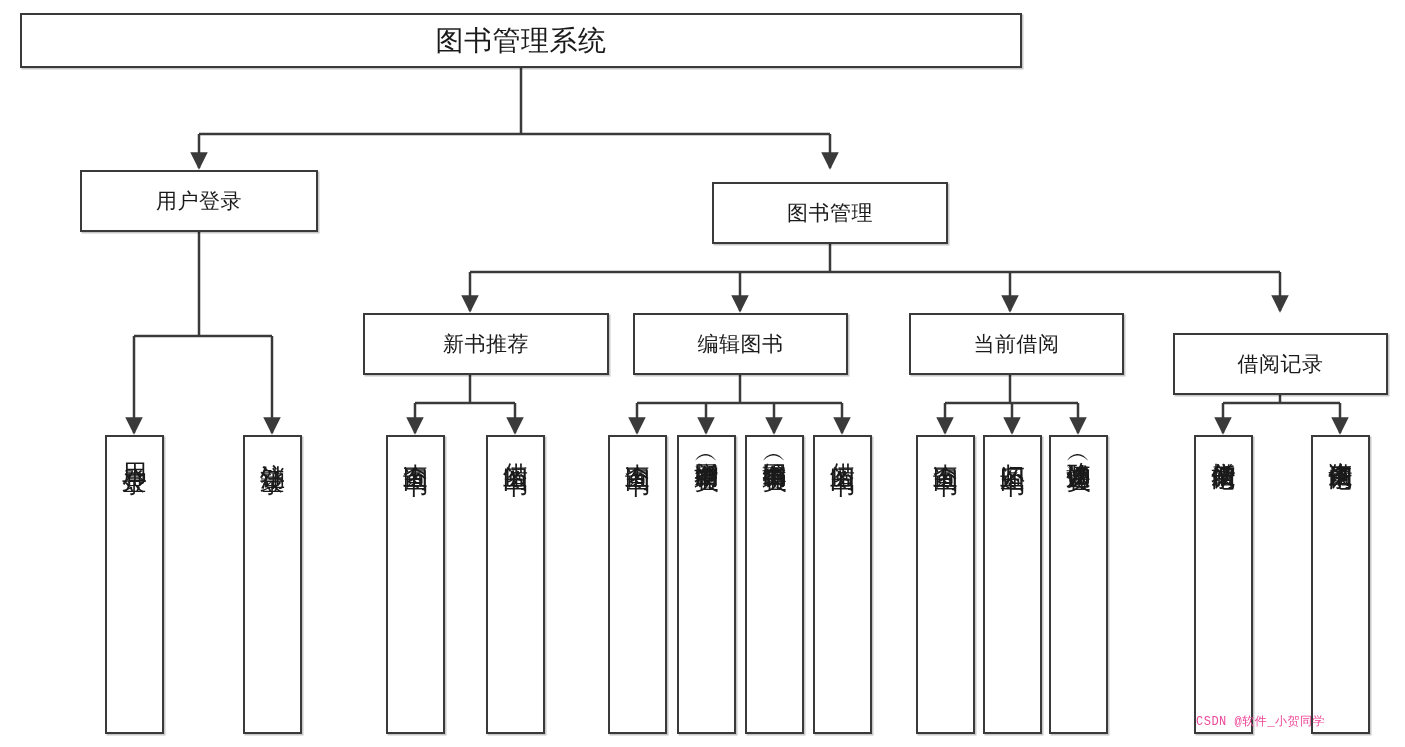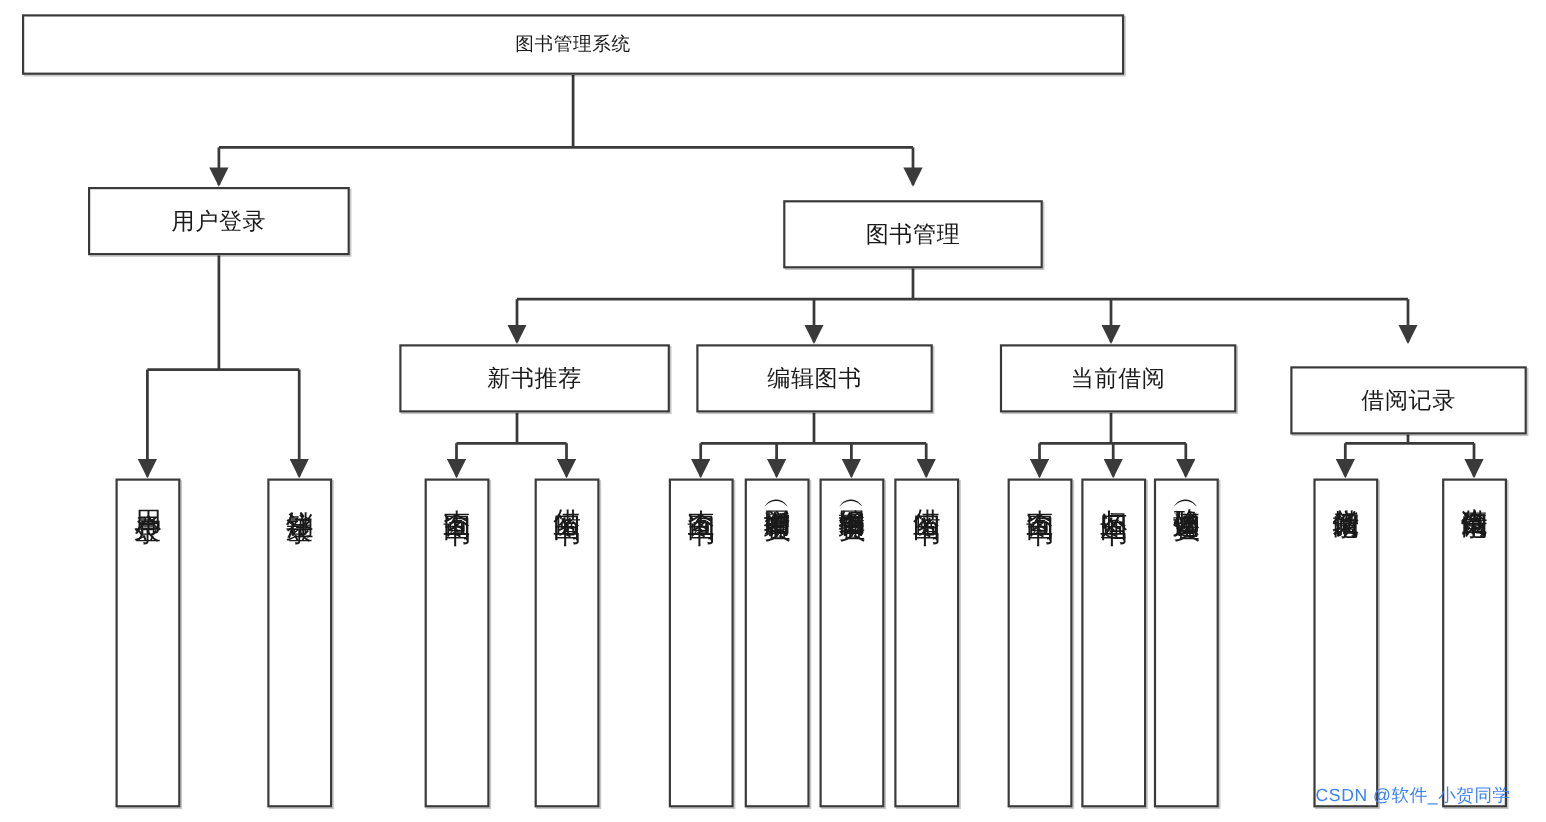--- a/index.html
+++ b/index.html
@@ -42,21 +42,21 @@
   .node .lbl {
     display: block;
     line-height: 1.18;
     letter-spacing: 0.5px;
   }
   
   .node.h .lbl {
     font-size: 21px;
     white-space: nowrap;
   }
-  .node.root .lbl { font-size: 17px; }
+  .node.root .lbl { font-size: 28px; }
   
   .node.v {
     align-items: flex-start;
     padding-top: 6px;
   }
   .node.v .lbl {
     writing-mode: vertical-rl;
     text-orientation: upright;
     font-size: 25px;
     line-height: 1.0;
@@ -66,26 +66,26 @@
   }
   .node.v.narrow .lbl {
     font-size: 24px;
     letter-spacing: 1px;
     max-height: 282px;
   }
   .watermark {
     position: absolute;
     left: 1196px;
     top: 713px;
-    font-size: 16px;
-    color: #3b82f6;
+    font-size: 12px;
+    color: #ec4899;
     letter-spacing: 0.5px;
     z-index: 5;
     white-space: nowrap;
-    font-family: Liberation Sans, sans-serif;
+    font-family: Liberation Mono, monospace;
   }
 </style>
 </head>
 <body>
 
 <div id="canvas">
 
   <svg id="edges" viewBox="0 0 1405 747" width="1405" height="747" xmlns="http://www.w3.org/2000/svg">
     <defs>
       <marker id="arrow" viewBox="0 0 10 10" refX="9" refY="5" markerWidth="7" markerHeight="7" orient="auto-start-reverse">

